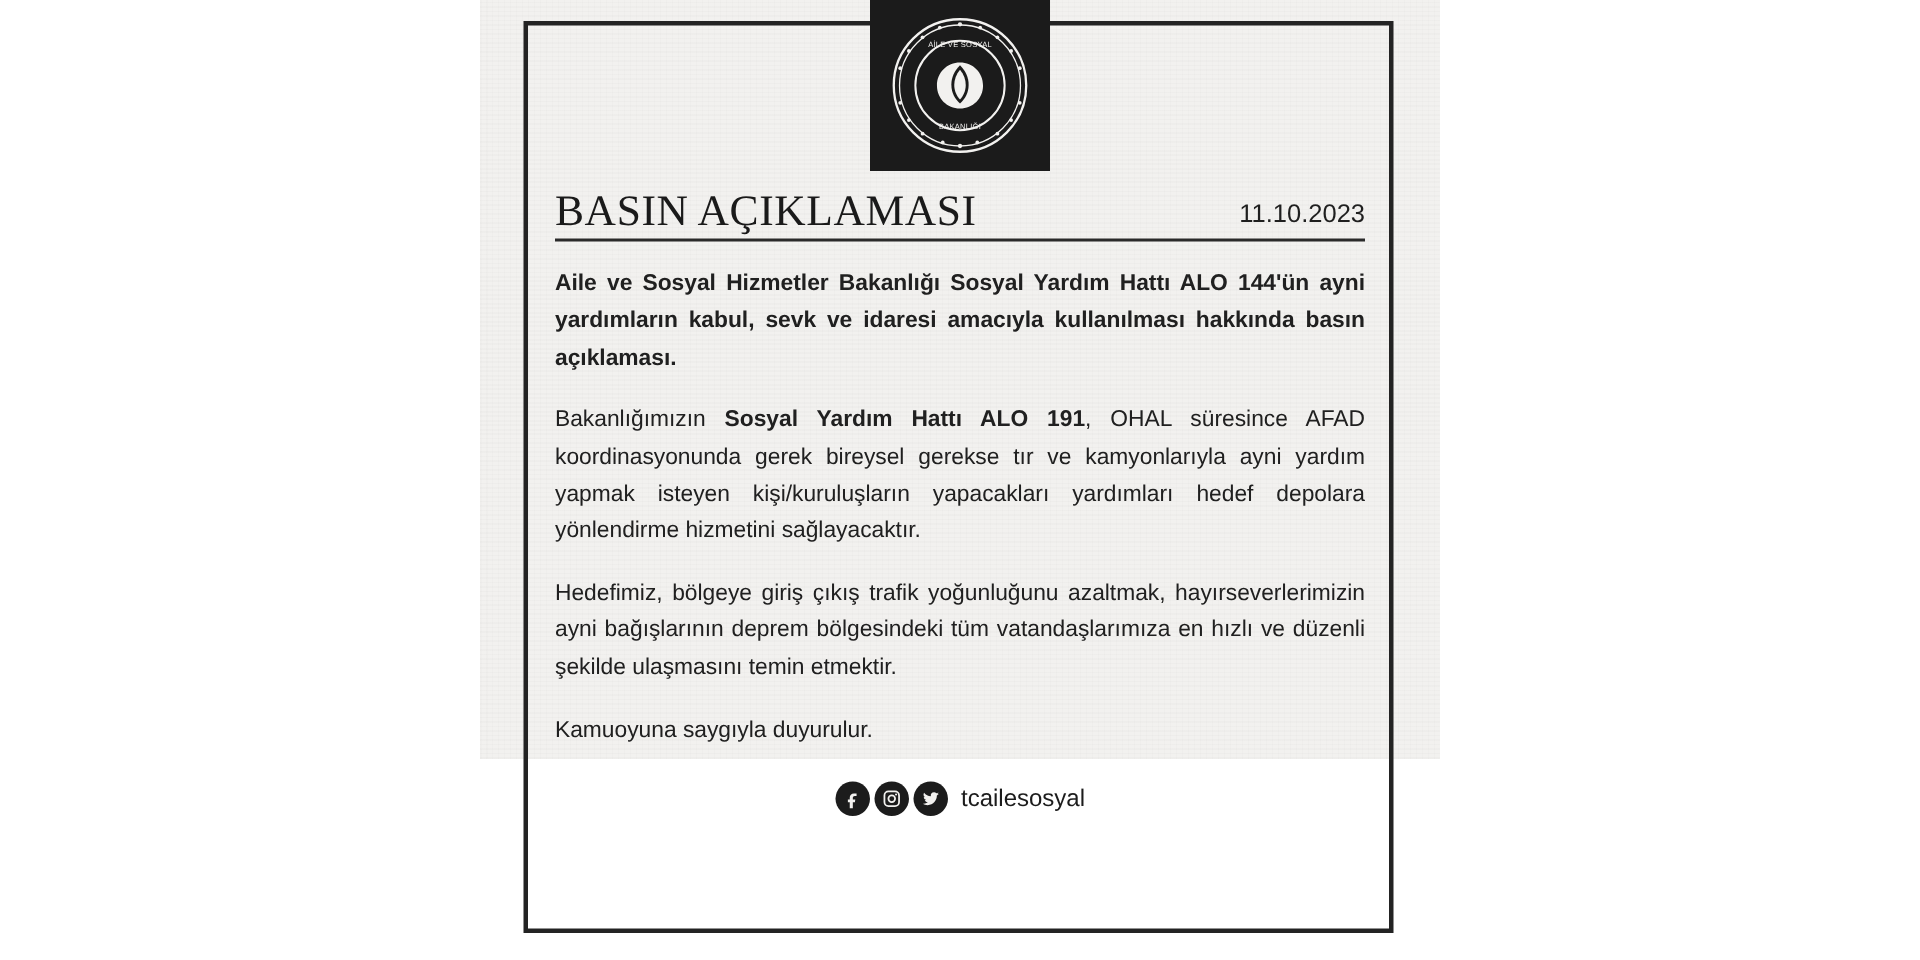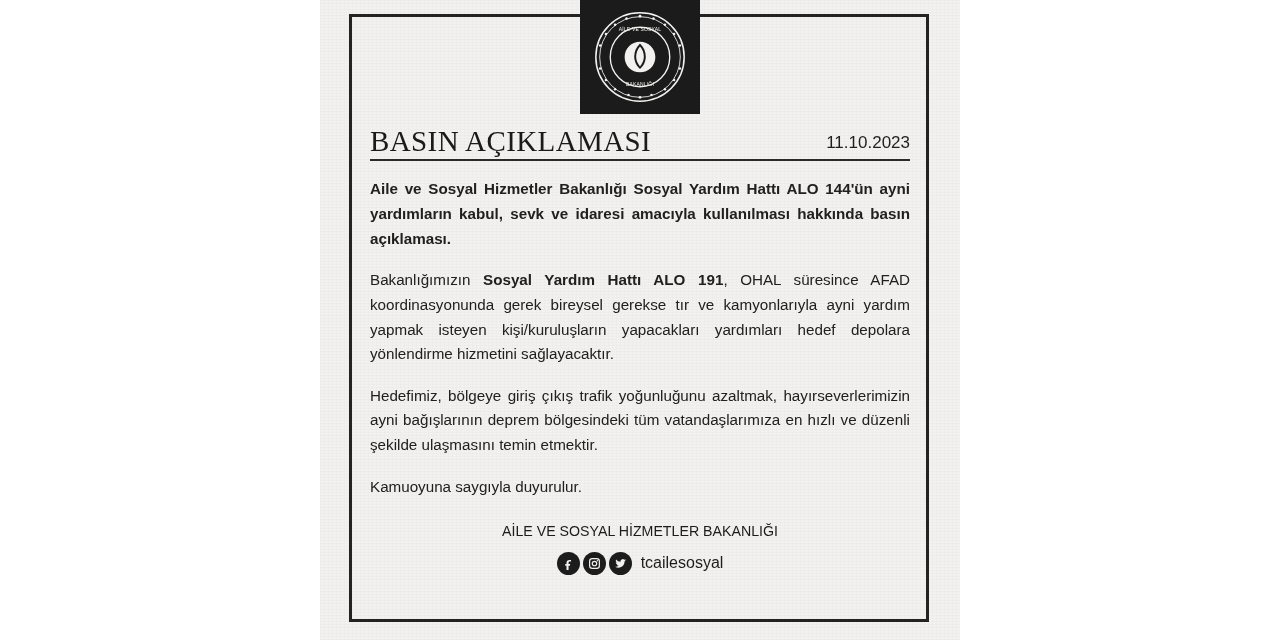--- a/index.html
+++ b/index.html
@@ -18,21 +18,21 @@
     background: #ffffff;
     font-family: "Liberation Sans", sans-serif;
   }
 
   
   .card-area {
     position: absolute;
     left: 320px;
     top: 0;
     width: 640px;
-    height: 640px;
+    height: 506px;
     background:
       repeating-linear-gradient(0deg, rgba(0,0,0,0.015) 0px, rgba(0,0,0,0.015) 1px, rgba(0,0,0,0) 1px, rgba(0,0,0,0) 3px),
       repeating-linear-gradient(90deg, rgba(0,0,0,0.012) 0px, rgba(0,0,0,0.012) 1px, rgba(0,0,0,0) 1px, rgba(0,0,0,0) 4px),
       #f2f1ef;
   }
 
   .card-frame {
     position: absolute;
     left: 29px;
     top: 14px;
@@ -195,21 +195,20 @@
 
       <p class="body lead">Aile ve Sosyal Hizmetler Bakanlığı Sosyal Yardım Hattı ALO 144'ün ayni yardımların kabul, sevk ve idaresi amacıyla kullanılması hakkında basın açıklaması.</p>
 
       <p class="body"><span>Bakanlığımızın </span><span class="strong-inline">Sosyal Yardım Hattı ALO 191</span><span>, OHAL süresince AFAD koordinasyonunda gerek bireysel gerekse tır ve kamyonlarıyla ayni yardım yapmak isteyen kişi/kuruluşların yapacakları yardımları hedef depolara yönlendirme hizmetini sağlayacaktır.</span></p>
 
       <p class="body">Hedefimiz, bölgeye giriş çıkış trafik yoğunluğunu azaltmak, hayırseverlerimizin ayni bağışlarının deprem bölgesindeki tüm vatandaşlarımıza en hızlı ve düzenli şekilde ulaşmasını temin etmektir.</p>
 
       <p class="body">Kamuoyuna saygıyla duyurulur.</p>
 
       <div class="signature">
-        <div>AİLE VE SOSYAL HİZMETLER BAKANLIĞI</div>
       </div>
 
       <div class="social">
         <span class="social-icon">
           <svg width="13" height="13" viewBox="0 0 24 24" aria-hidden="true">
             <path fill="#f2f1ef" d="M14.5 8.5h2.2V5.6c-.4-.05-1.7-.17-3.2-.17-3.2 0-5.2 1.9-5.2 5.4V13H6v3.3h2.3V24h3.8v-7.7h2.6l.4-3.3h-3V11.2c0-1.5.4-2.7 2.4-2.7z"></path>
           </svg>
         </span>
         <span class="social-icon">
           <svg width="13" height="13" viewBox="0 0 24 24" aria-hidden="true">

